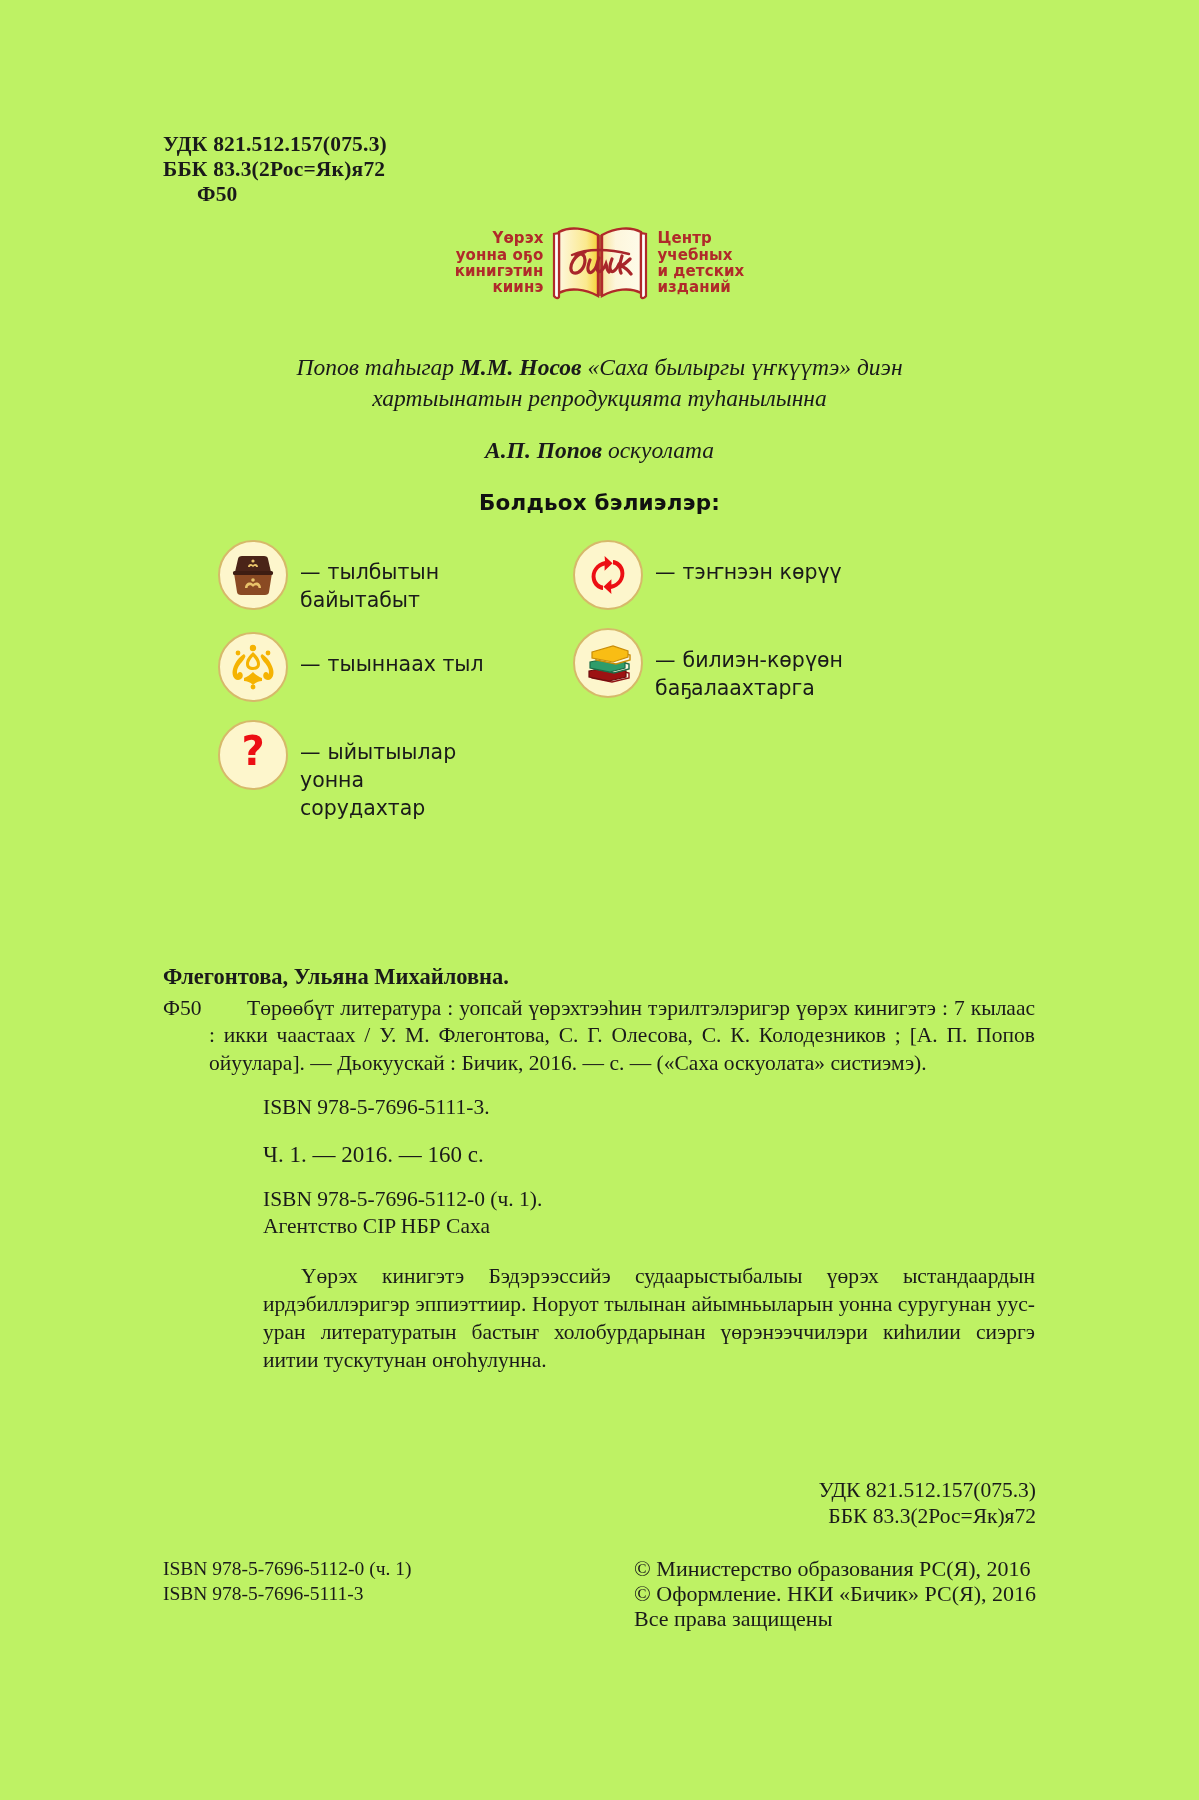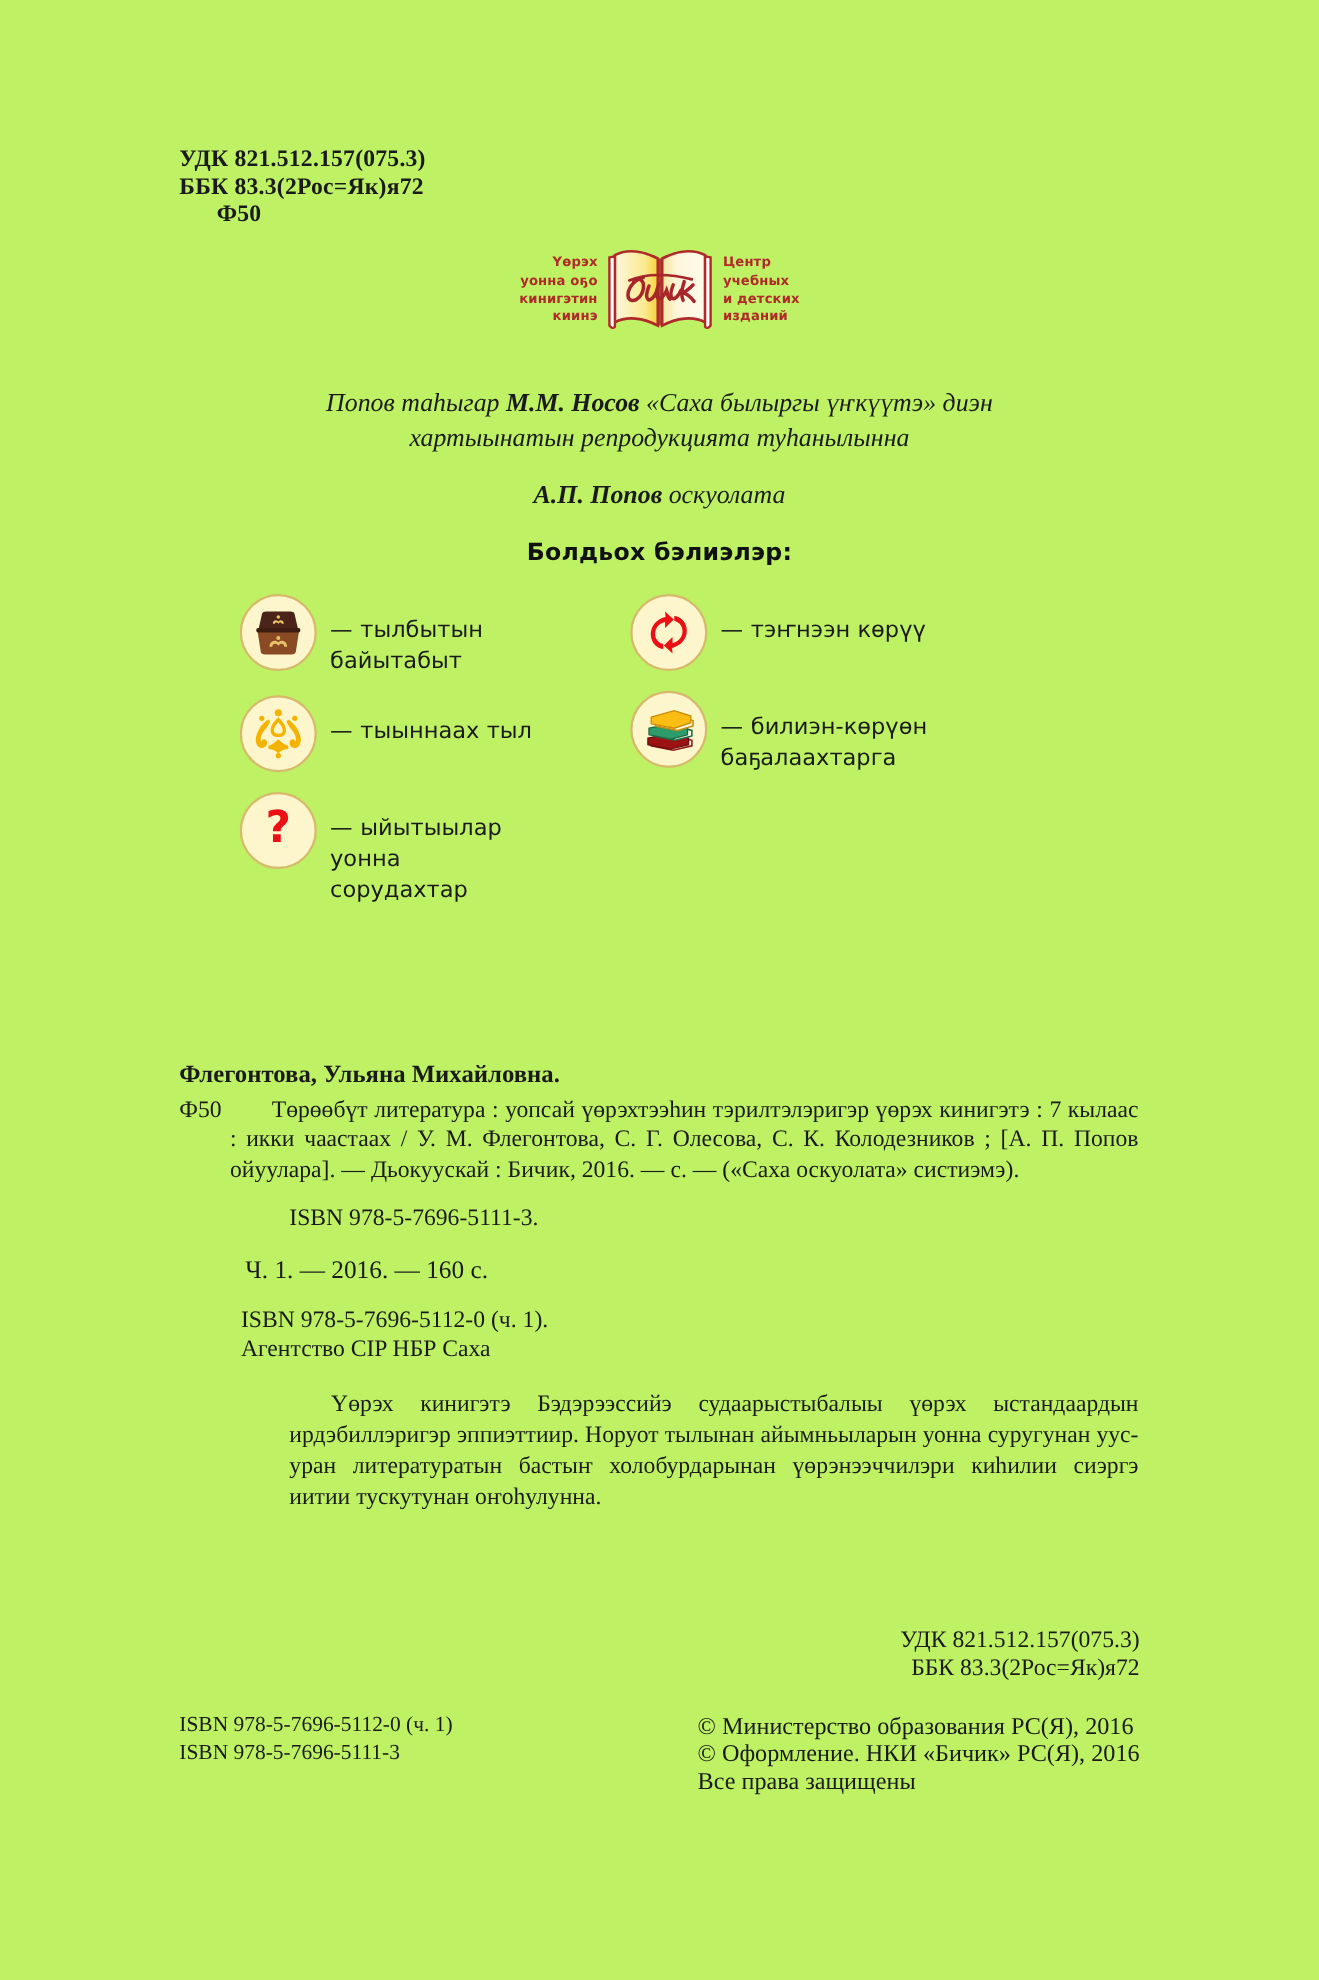--- a/index.html
+++ b/index.html
@@ -40,21 +40,21 @@
     left: 0; right: 0;
     top: 222px;
     display: flex;
     justify-content: center;
     align-items: center;
     gap: 0px;
   }
   .logo-left-text, .logo-right-text {
     font-family: "DejaVu Sans", sans-serif;
     font-weight: bold;
-    font-size: 12px;
+    font-size: 15px;
     line-height: 16.4px;
     color: #b02a2a;
     letter-spacing: 0.1px;
   }
   .logo-left-text { text-align: right; padding-right: 9px; }
   .logo-right-text { text-align: left; padding-left: 9px; }
   .logo-book {
     position: relative;
     width: 96px;
     height: 82px;
@@ -169,26 +169,26 @@
   .bib-desc {
     margin-left: 46px;
     text-indent: 38px;
     text-align: justify;
   }
   .bib-sub {
     margin-left: 100px;
     margin-top: 17px;
   }
   .bib-part {
-    margin-left: 60px;
+    margin-left: 100px;
     margin-top: 19px;
     font-size: 23px;
   }
   .bib-sub2 {
-    margin-left: 56px;
+    margin-left: 100px;
     margin-top: 18px;
     line-height: 27px;
   }
   .annot {
     margin-left: 100px;
     margin-top: 22px;
     text-indent: 38px;
     text-align: justify;
     line-height: 28px;
   }

